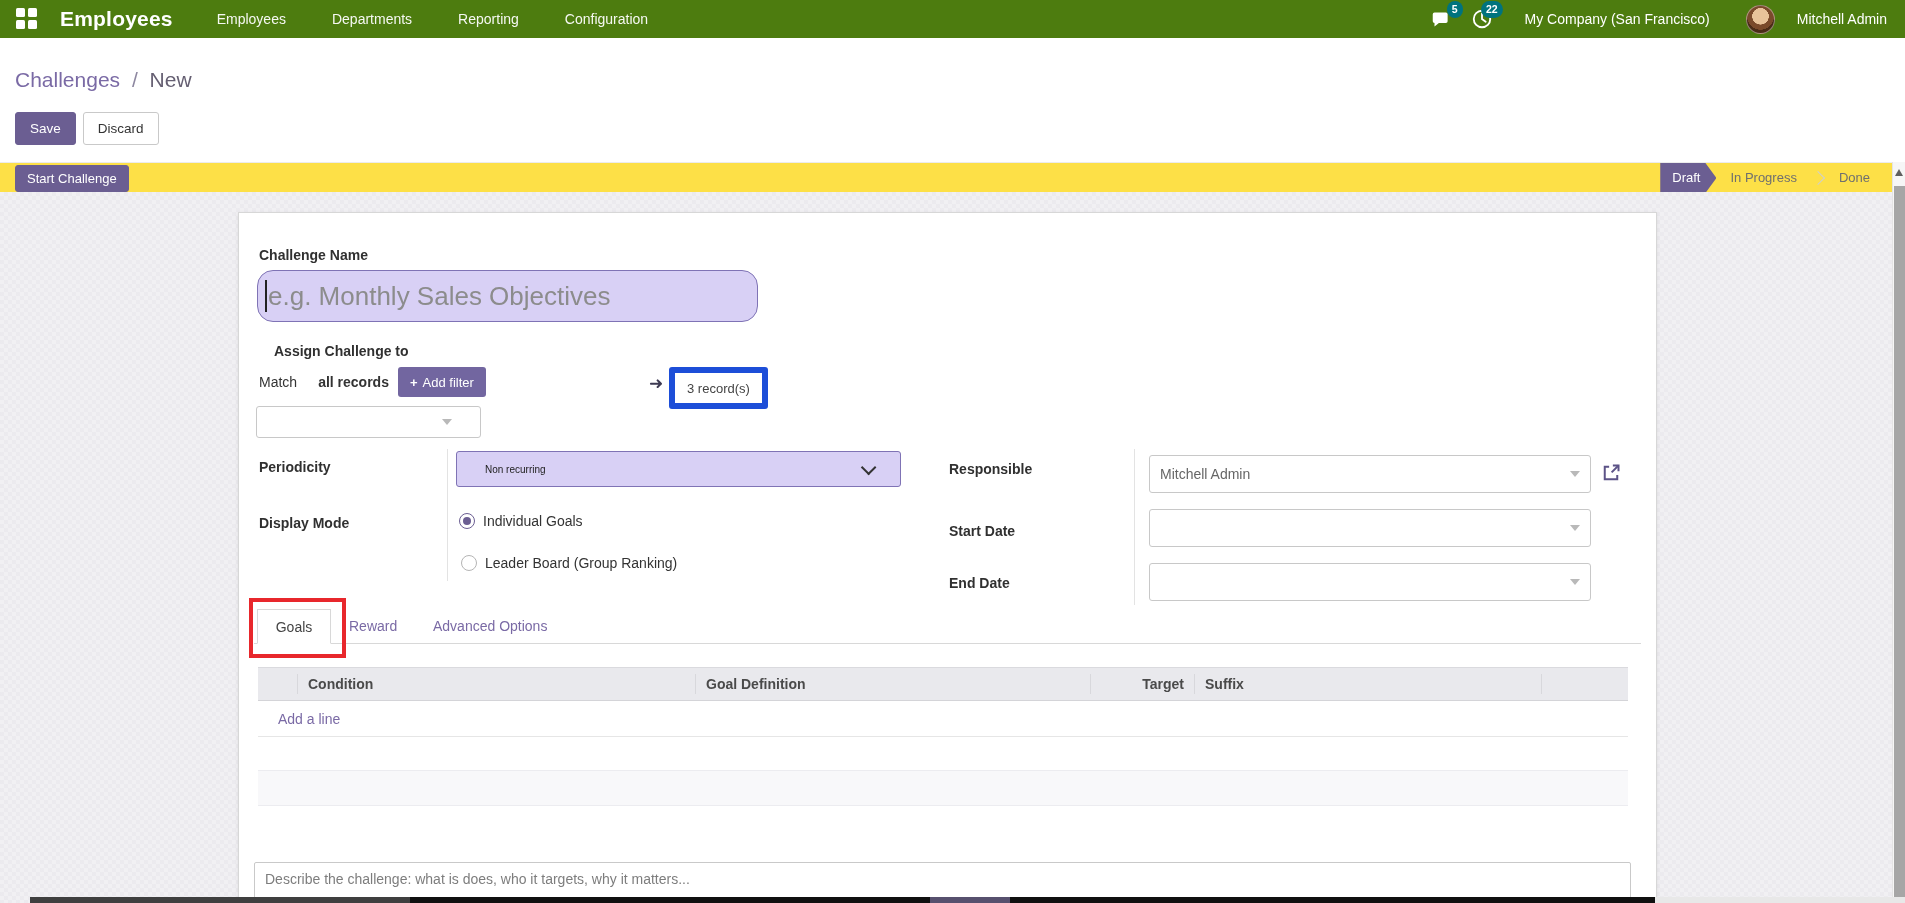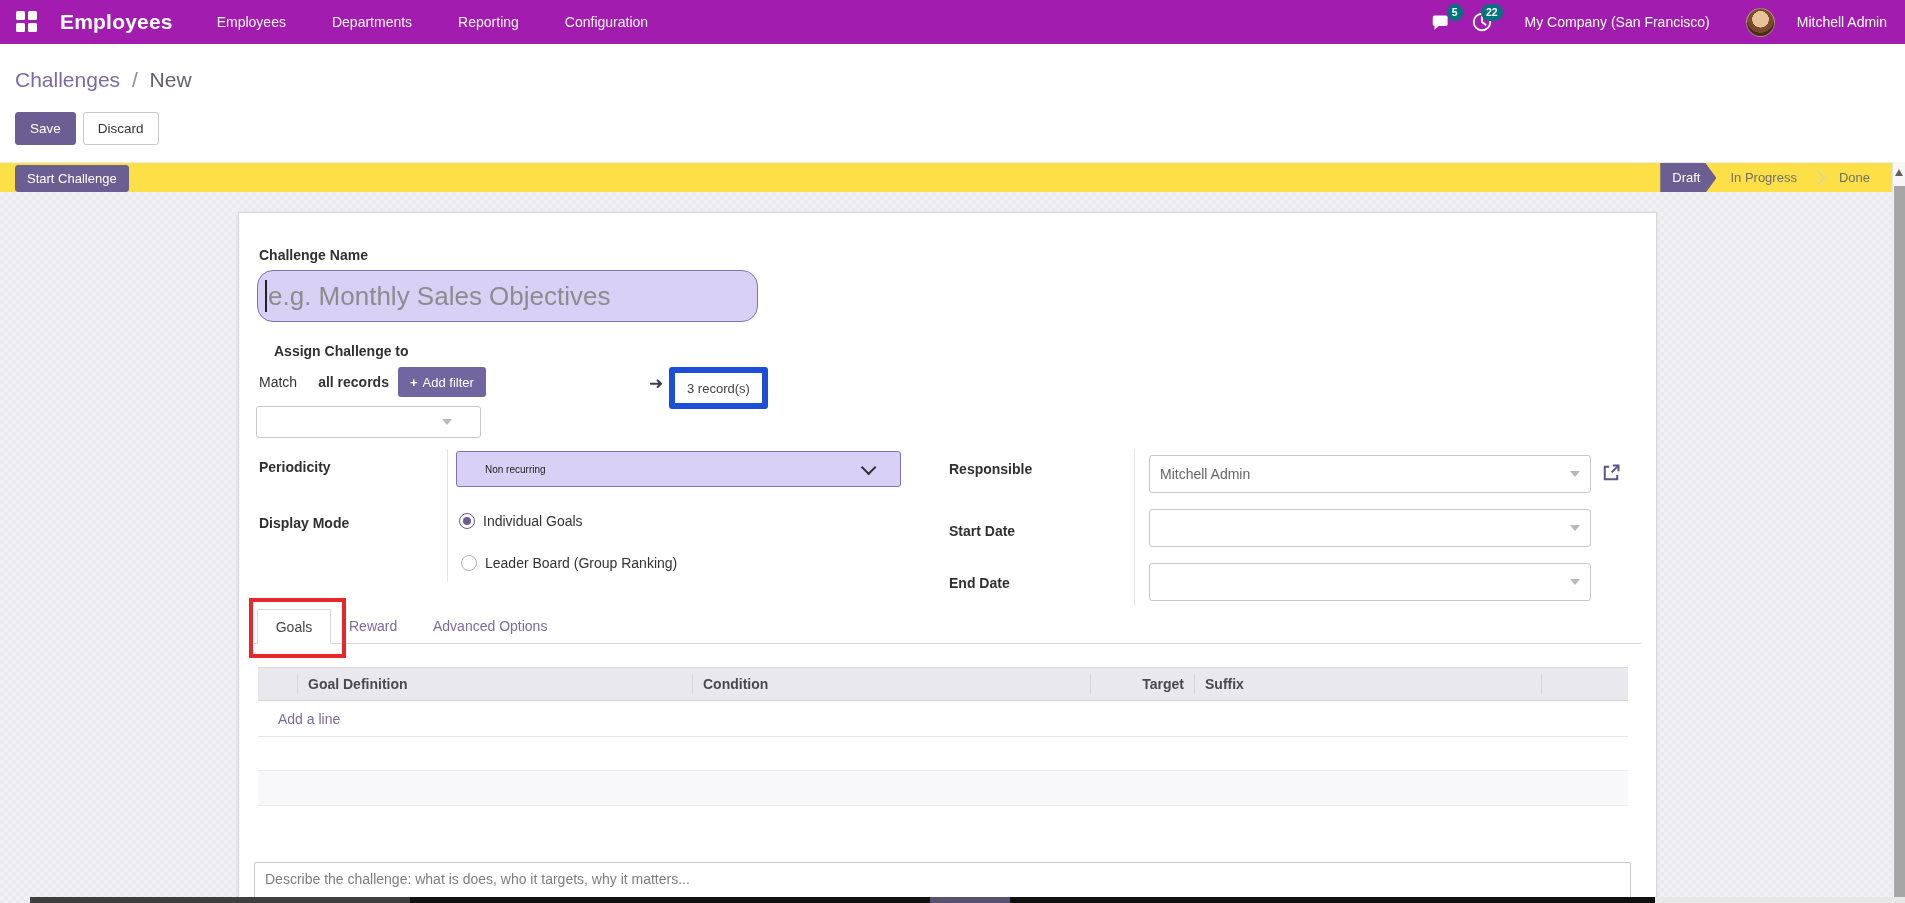--- a/index.html
+++ b/index.html
@@ -1,19 +1,19 @@
 <!DOCTYPE html>
 <html><head>
 <meta charset="utf-8">
 <style>
   html,body{margin:0;padding:0;width:1905px;height:903px;overflow:hidden;
     font-family:"Liberation Sans",sans-serif;background:#fff;color:#333;}
   .abs{position:absolute;}
   
-  .navbar{position:absolute;left:0;top:0;width:1905px;height:44px;background:#a21caf;
+  .navbar{position:absolute;left:0;top:0;width:1905px;height:38px;background:#4d7c0f;
     display:flex;align-items:center;color:#fff;}
   .apps-icon{margin-left:16px;width:22px;height:22px;display:grid;grid-template-columns:9px 9px;
     grid-template-rows:9px 9px;gap:3px;cursor:pointer;}
   .apps-icon span{background:#fff;border-radius:1.5px;}
   .brand{margin-left:22px;font-size:21px;font-weight:bold;letter-spacing:.2px;}
   .topmenu{display:flex;margin-left:44px;gap:46px;font-size:14px;}
   .topmenu div{cursor:pointer;opacity:.95;}
   .systray{margin-left:auto;display:flex;align-items:center;gap:14px;margin-right:12px;}
   .tray-icon{position:relative;width:26px;height:26px;display:flex;align-items:center;justify-content:center;cursor:pointer;}
   .badge{position:absolute;top:-5px;right:-8px;background:#00737e;color:#fff;font-size:10.5px;
@@ -223,22 +223,22 @@
 
     <div class="annotation-box" style="left:10px;top:385px;width:89px;height:52px;"></div>
     <div class="tab-active" style="left:18px;top:396px;width:74px;height:35px;">Goals</div>
     <div class="tab-link" style="left:110px;top:396px;">Reward</div>
     <div class="tab-link" style="left:194px;top:396px;">Advanced Options</div>
     <div class="tab-underline" style="left:15px;top:430px;width:1387px;"></div>
 
     <div class="gtable" style="left:19px;top:454px;width:1370px;">
       <div class="ghead">
         <div class="cell" style="width:40px;"></div>
+        <div class="cell" style="width:398px;">Condition</div>
         <div class="cell" style="width:395px;">Goal Definition</div>
-        <div class="cell" style="width:398px;">Condition</div>
         <div class="cell" style="width:104px;text-align:right;">Target</div>
         <div class="cell" style="width:347px;">Suffix</div>
         <div class="cell" style="width:86px;flex:1;"></div>
       </div>
       <div class="addline-row">
         <span class="addline">Add a line</span>
       </div>
       <div class="row-white"></div>
       <div class="row-stripe"></div>
       <div class="row-white"></div>

